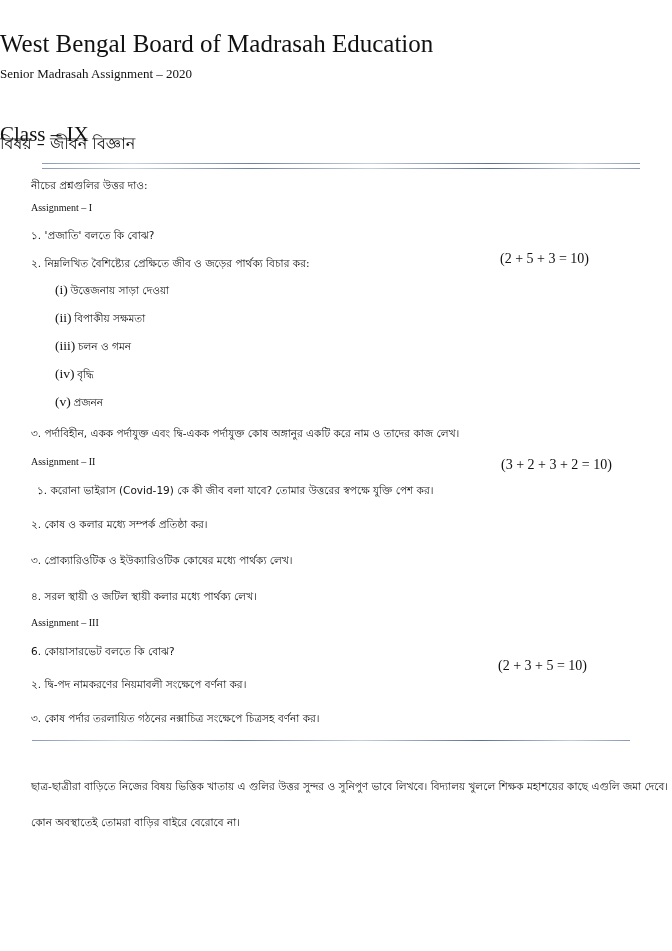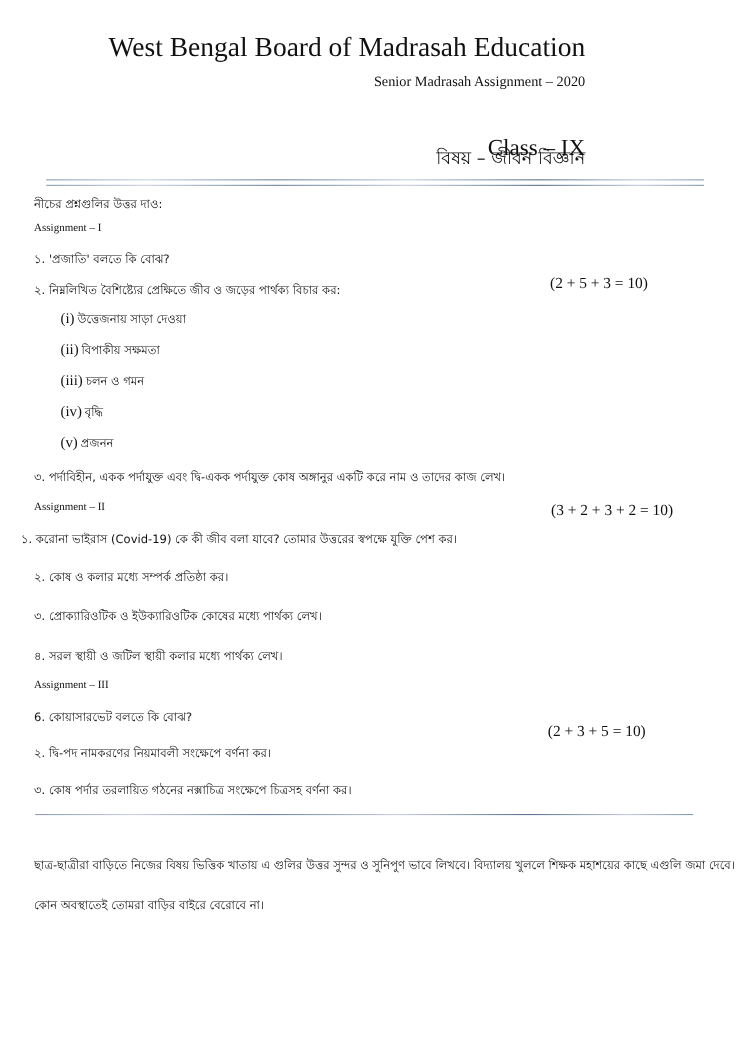--- a/index.html
+++ b/index.html
@@ -9,21 +9,21 @@
     }
     body {
       width: 672px;
       height: 951px;
       position: relative;
       overflow: hidden;
       color: #111111;
       font-family: "Liberation Serif", "DejaVu Serif", serif;
     }
     .abs { position: absolute; white-space: nowrap; }
-    .center { left: 0; width: 532px; text-align: right; }
+    .center { left: 0; width: 532px; text-align: left; }
     .title { top: 30px; font-size: 25px; }
     .subtitle { top: 66px; font-size: 13px; }
     .class-line { top: 96px; font-size: 21px; margin-top: 26px; }
     .subject { top: 131px; font-size: 16px; font-family: "DejaVu Sans", sans-serif; }
     .bn { font-family: "DejaVu Sans", sans-serif; font-size: 10.5px; }
     .en { font-family: "Liberation Serif", serif; }
     .heading { font-size: 10px; }
     .marks { font-size: 14px; }
     .sub-item { font-size: 10.5px; }
     .sub-item .num { font-family: "Liberation Serif", serif; font-size: 13.5px; }
@@ -69,21 +69,21 @@
 </div>
 <div class="abs sub-item" style="left:55px; top:394px;">
   <span class="num">(v)</span>
   <span class="bn">প্রজনন</span>
 </div>
 
 <div class="abs bn" style="left:31px; top:426px;">৩. পর্দাবিহীন, একক পর্দাযুক্ত এবং দ্বি-একক পর্দাযুক্ত কোষ অঙ্গানুর একটি করে নাম ও তাদের কাজ লেখ।</div>
 
 <div class="abs en heading" style="left:31px; top:456px;">Assignment – II</div>
 <div class="abs en marks" style="left:501px; top:457px;">(3 + 2 + 3 + 2 = 10)</div>
-<div class="abs bn" style="left:19px; top:483px;">১. করোনা ভাইরাস (Covid-19) কে কী জীব বলা যাবে? তোমার উত্তরের স্বপক্ষে যুক্তি পেশ কর।</div>
+<div class="abs bn" style="left:37px; top:483px;">১. করোনা ভাইরাস (Covid-19) কে কী জীব বলা যাবে? তোমার উত্তরের স্বপক্ষে যুক্তি পেশ কর।</div>
 <div class="abs bn" style="left:31px; top:517px;">২. কোষ ও কলার মধ্যে সম্পর্ক প্রতিষ্ঠা কর।</div>
 <div class="abs bn" style="left:31px; top:553px;">৩. প্রোক্যারিওটিক ও ইউক্যারিওটিক কোষের মধ্যে পার্থক্য লেখ।</div>
 <div class="abs bn" style="left:31px; top:589px;">৪. সরল স্থায়ী ও জটিল স্থায়ী কলার মধ্যে পার্থক্য লেখ।</div>
 
 <div class="abs en heading" style="left:31px; top:617px;">Assignment – III</div>
 <div class="abs en marks" style="left:498px; top:618px;margin-top:40px;">(2 + 3 + 5 = 10)</div>
 <div class="abs bn" style="left:31px; top:644px;">6. কোয়াসারভেট বলতে কি বোঝ?</div>
 <div class="abs bn" style="left:31px; top:677px;">২. দ্বি-পদ নামকরণের নিয়মাবলী সংক্ষেপে বর্ণনা কর।</div>
 <div class="abs bn" style="left:31px; top:711px;">৩. কোষ পর্দার তরলায়িত গঠনের নক্সাচিত্র সংক্ষেপে চিত্রসহ বর্ণনা কর।</div>
 

